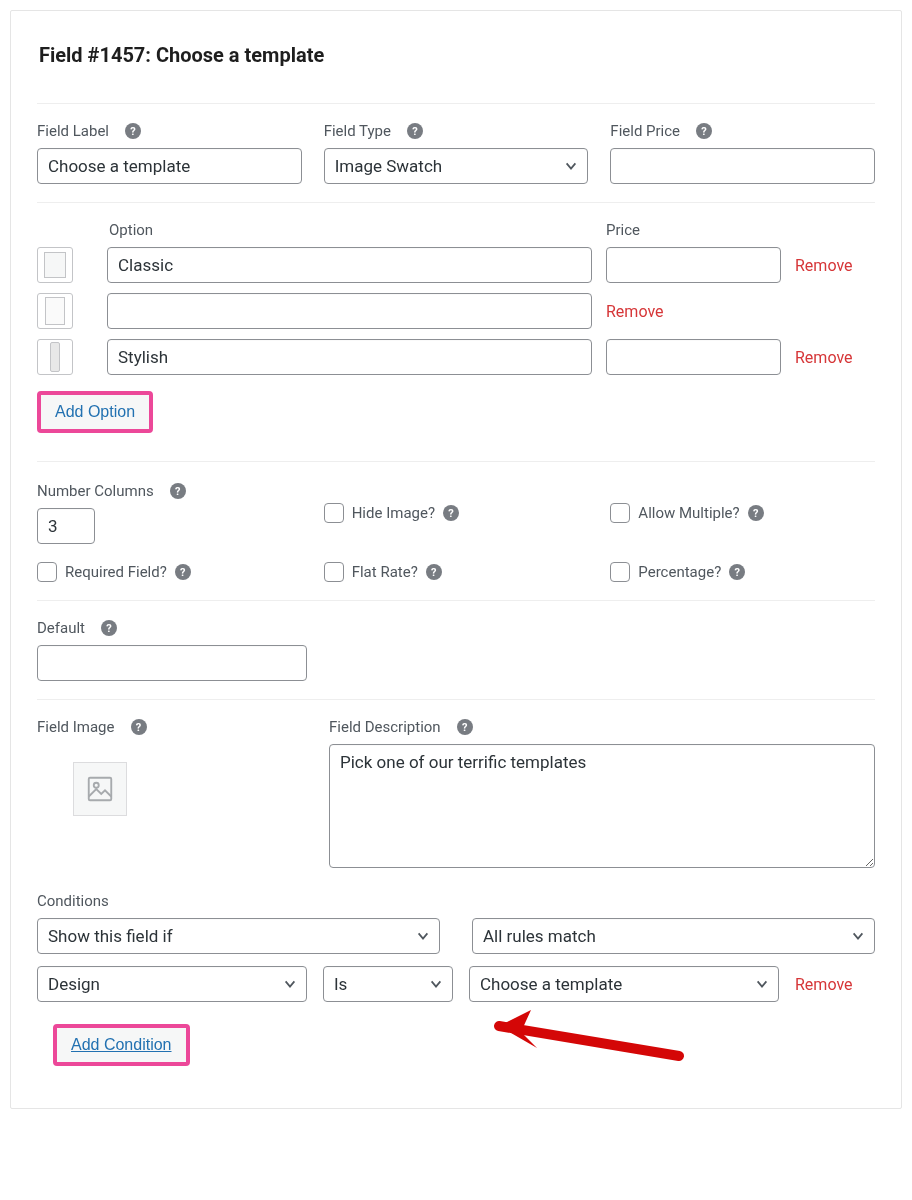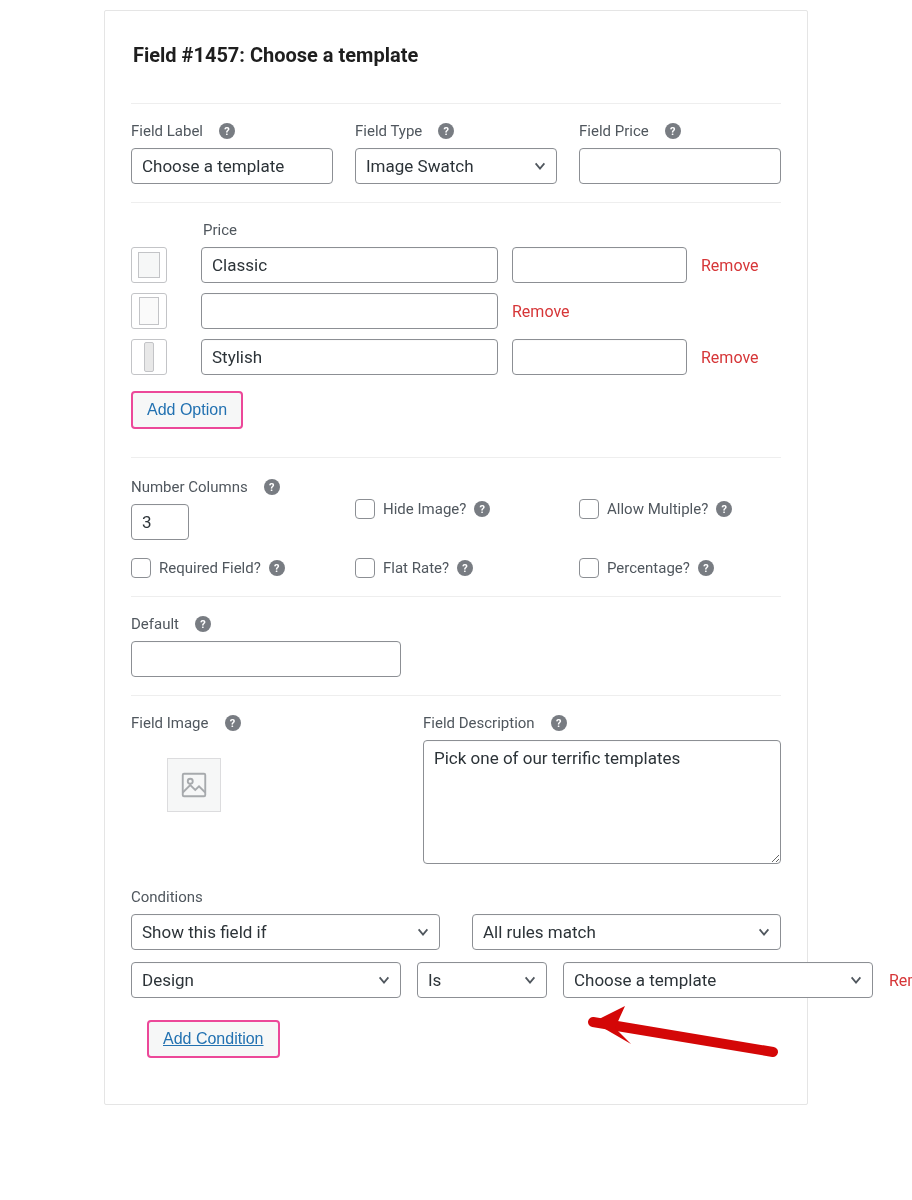--- a/index.html
+++ b/index.html
@@ -7,21 +7,21 @@
     margin: 0;
     padding: 10px;
     font-family: -apple-system, BlinkMacSystemFont, "Segoe UI", Roboto, Helvetica, Arial, sans-serif;
     color: #2c3338;
     background: #fff;
   }
   .panel {
     border: 1px solid #e5e5e5;
     border-radius: 2px;
     padding: 22px 26px 30px 26px;
-    width: 704px;
+    width: 892px;
     margin: 0 auto;
   }
   .panel-title {
     font-size: 20px;
     font-weight: 700;
     margin: 10px 0 36px 2px;
     color: #1e1e1e;
   }
   .hr {
     border: none;
@@ -107,21 +107,21 @@
   .remove-link {
     color: #d63638;
     font-size: 16px;
     text-align: left;
     cursor: pointer;
     background: none; border: none; padding: 0;
     font-family: inherit;
   }
   .add-btn {
     display: inline-block;
-    border: 2px solid #ec4899;
+    border: 4px solid #ec4899;
     color: #2271b1;
     background: #f6f7f7;
     font-size: 16px;
     padding: 8px 14px;
     border-radius: 4px;
     cursor: pointer;
     margin-top: 6px;
   }
 
   .section-hr { border: none; border-top: 1px solid #eee; margin: 28px 0 20px 0; }
@@ -229,20 +229,21 @@
       </div>
       <input type="text" value="" style="">
     </div>
   </div>
 
   <hr class="hr">
 
   
   <div class="opt-head">
     <div></div>
+    <div class="label">Option</div>
     <div class="label">Price</div>
     <div></div>
   </div>
 
   
   <div class="opt-row">
     <div class="thumb">
         <div class="mini"></div>
       </div>
     <input type="text" value="Classic" style="">

